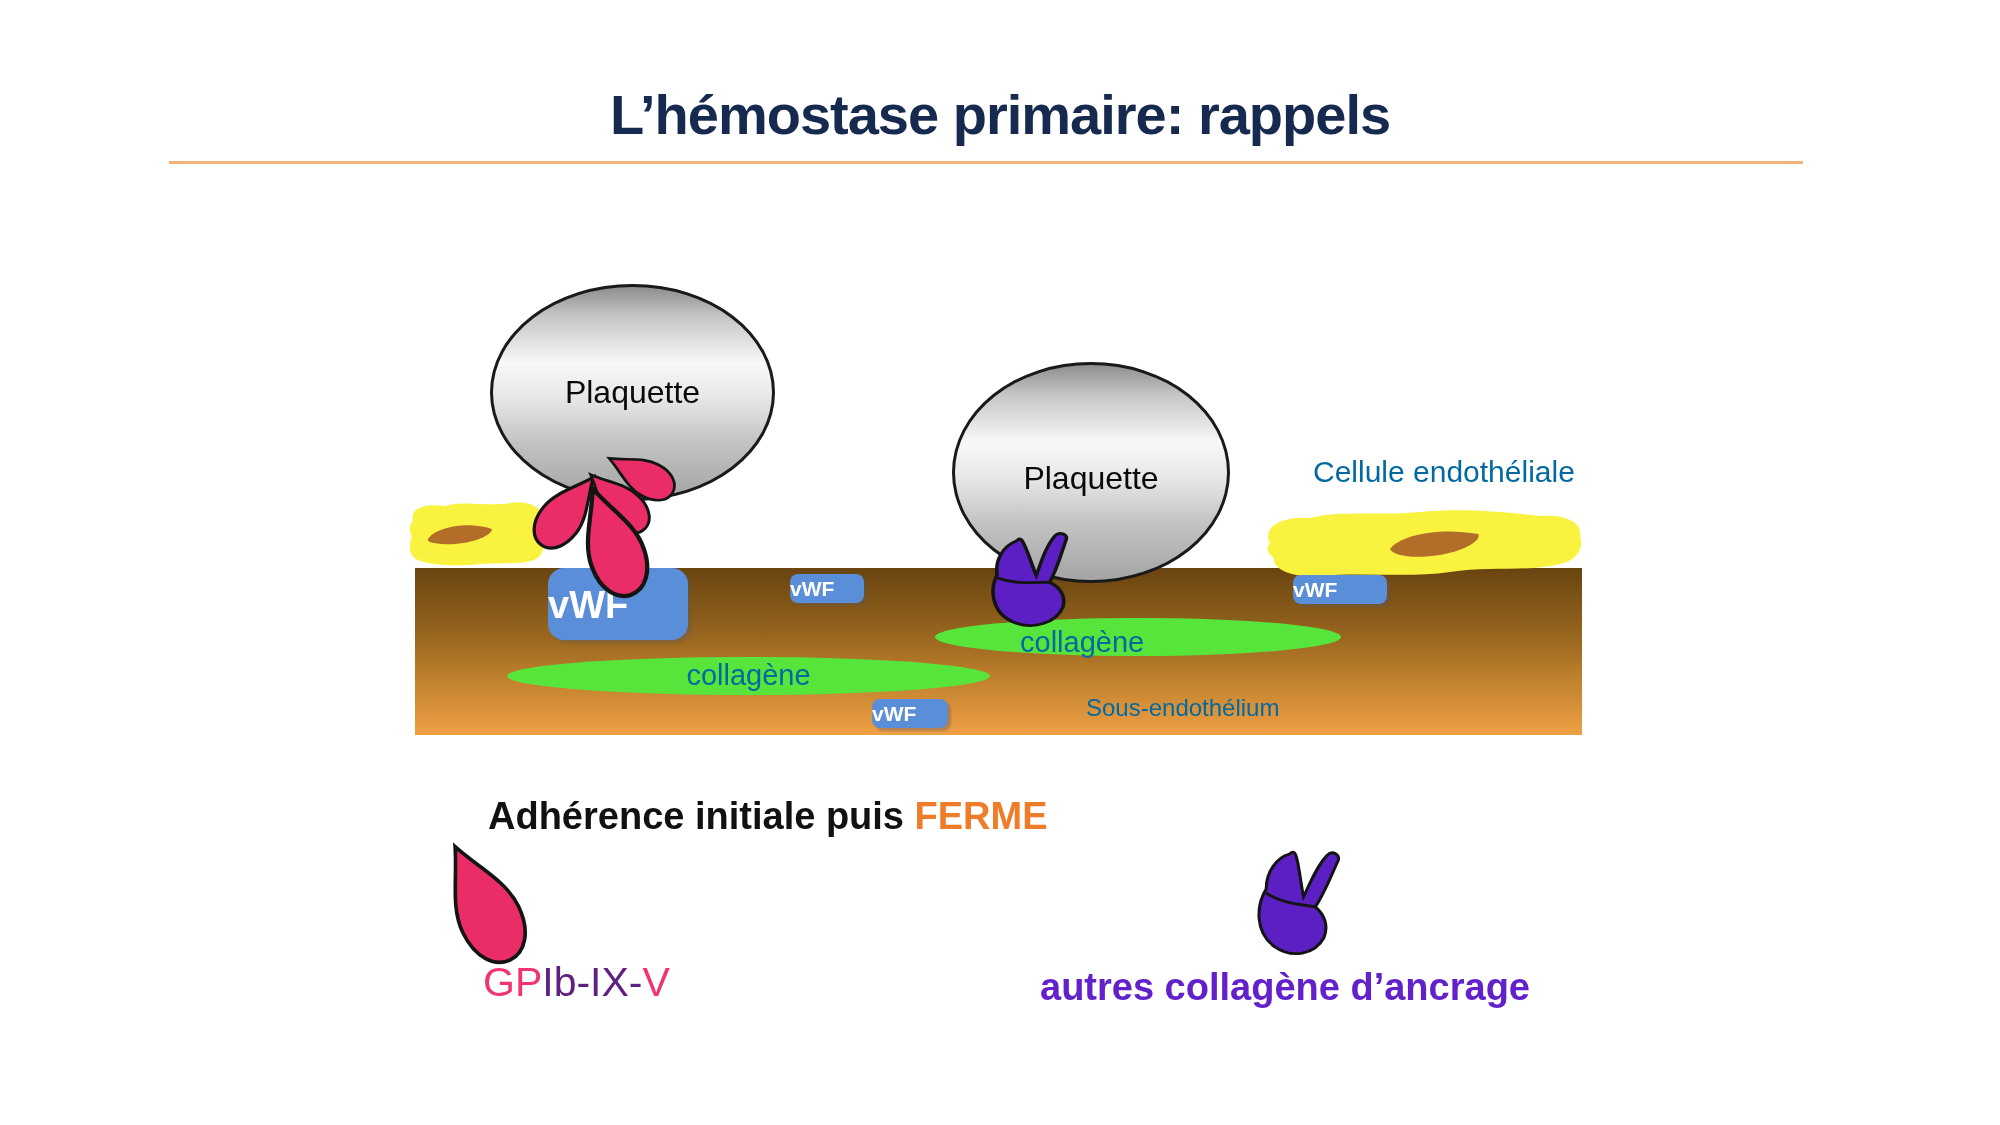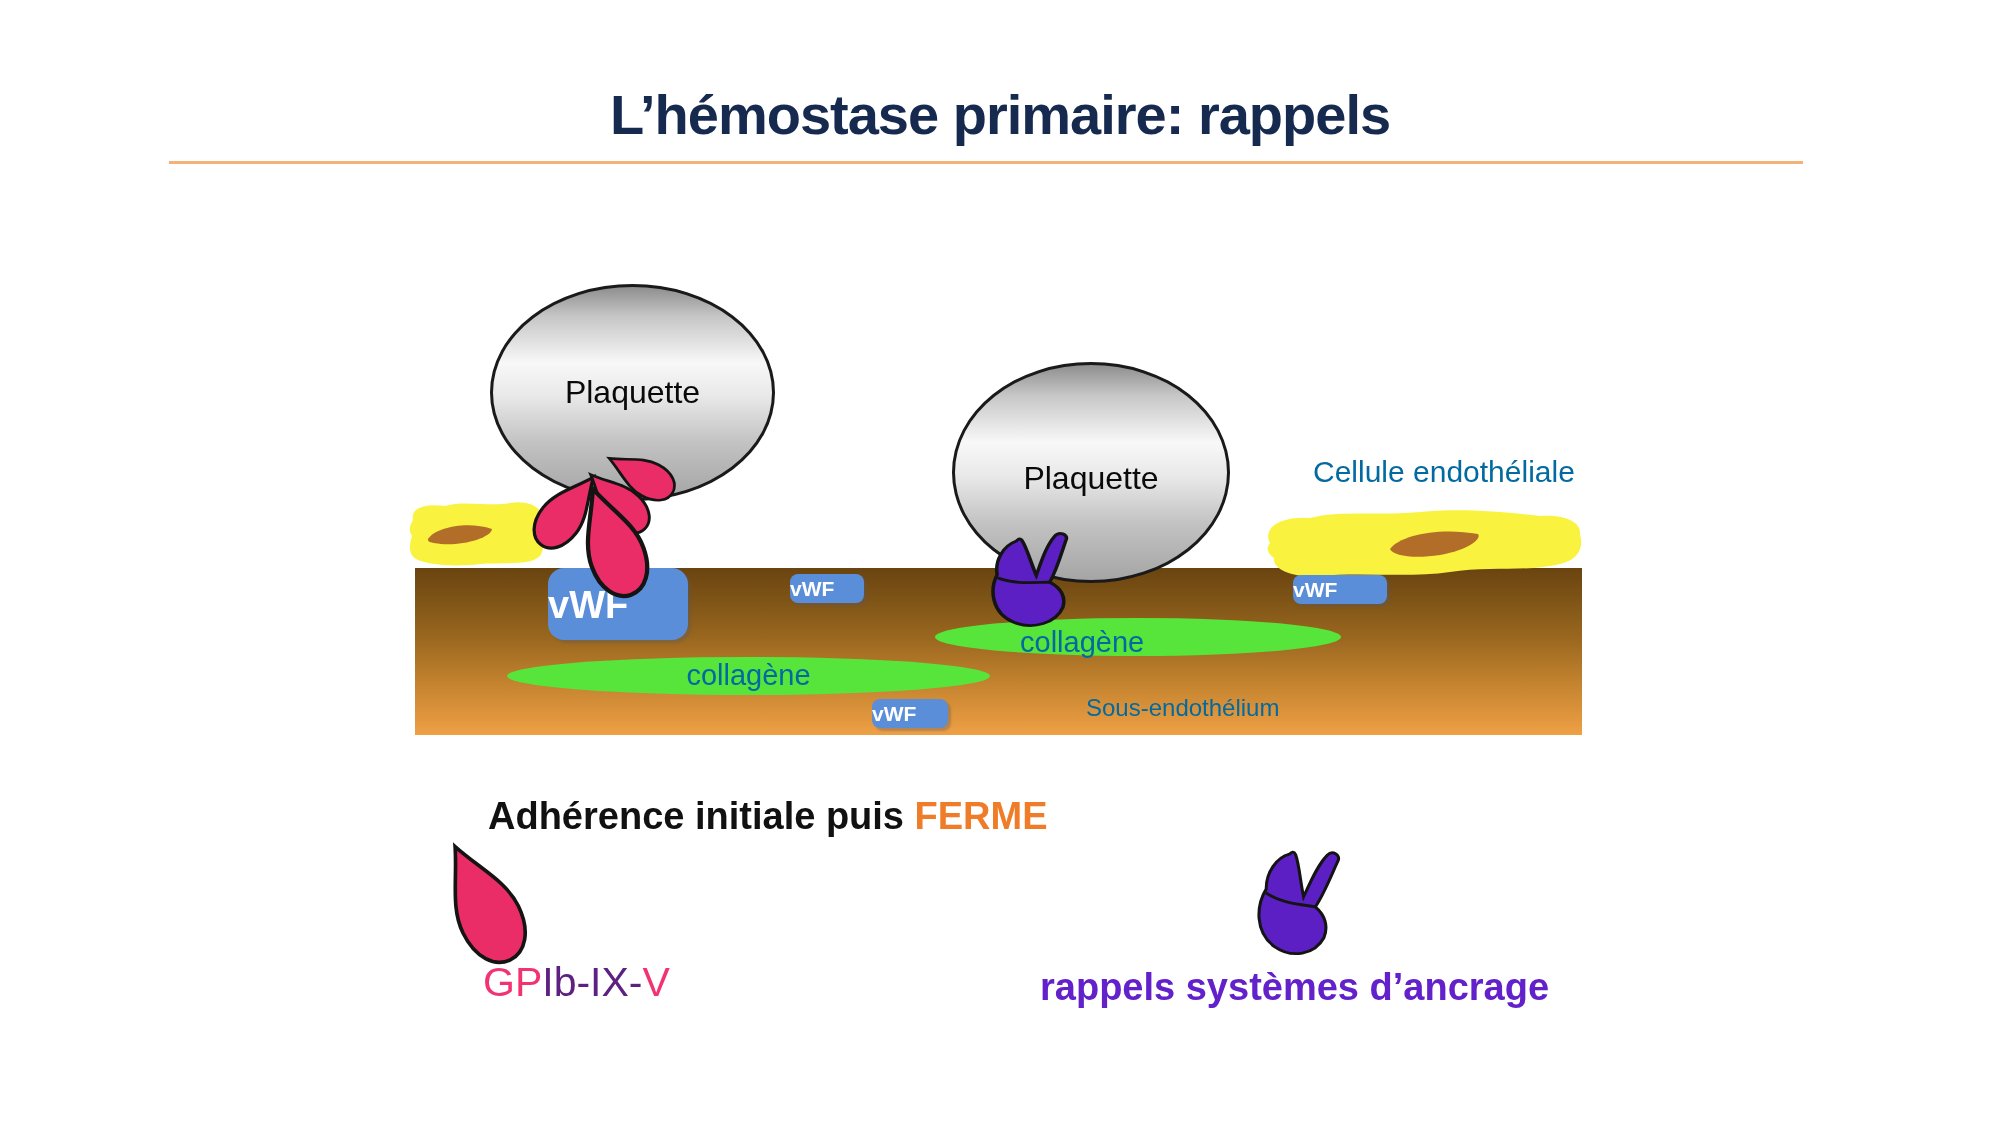--- a/index.html
+++ b/index.html
@@ -117,13 +117,13 @@
 <div class="abs vwf vwf-small vwf-c">vWF</div>
 
 <div class="abs lbl lbl-collagen-left">collagène</div>
 <div class="abs lbl lbl-collagen-right">collagène</div>
 <div class="abs lbl lbl-sousendo">Sous-endothélium</div>
 <div class="abs lbl lbl-cellule">Cellule endothéliale</div>
 
 <div class="abs caption"><span>Adhérence initiale puis </span><span class="emph">FERME</span></div>
 
 <div class="abs gpib"><span class="p1">GP</span><span class="p2">Ib-IX-</span><span class="p3">V</span></div>
-<div class="abs anchors-label">rappels systèmes d’ancrage</div>
+<div class="abs anchors-label">autres collagène d’ancrage</div>
 
 </body></html>

